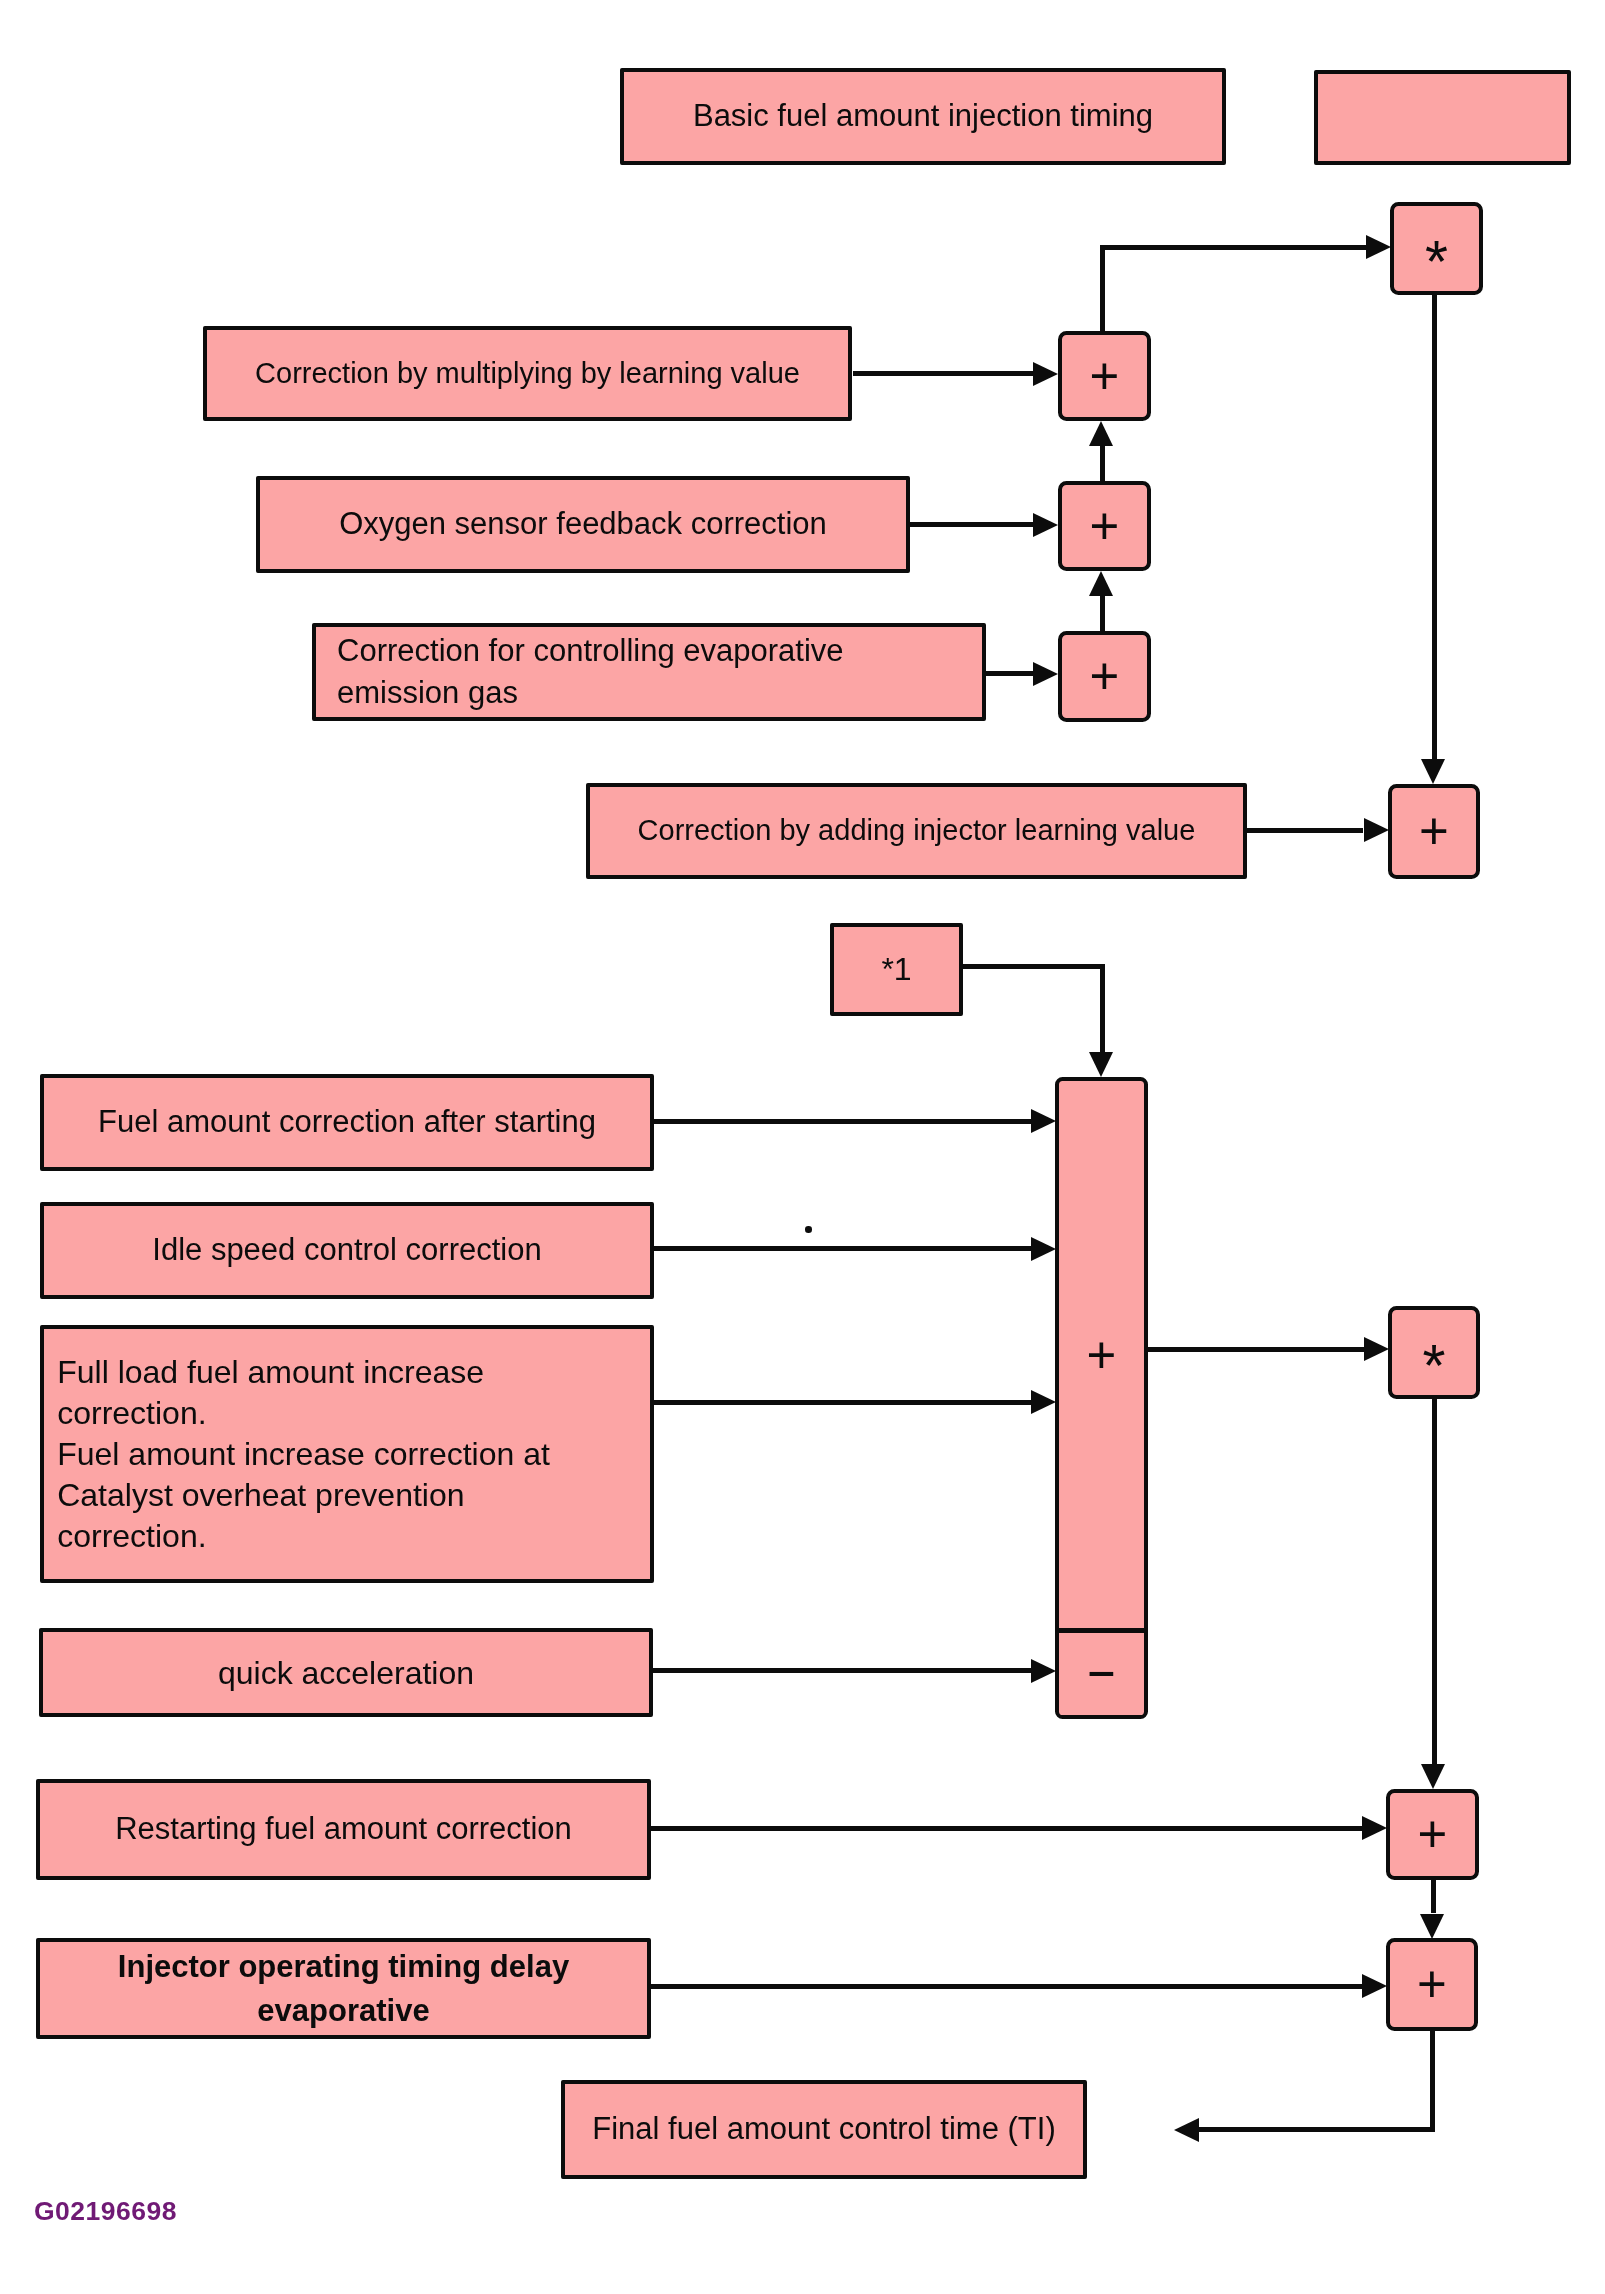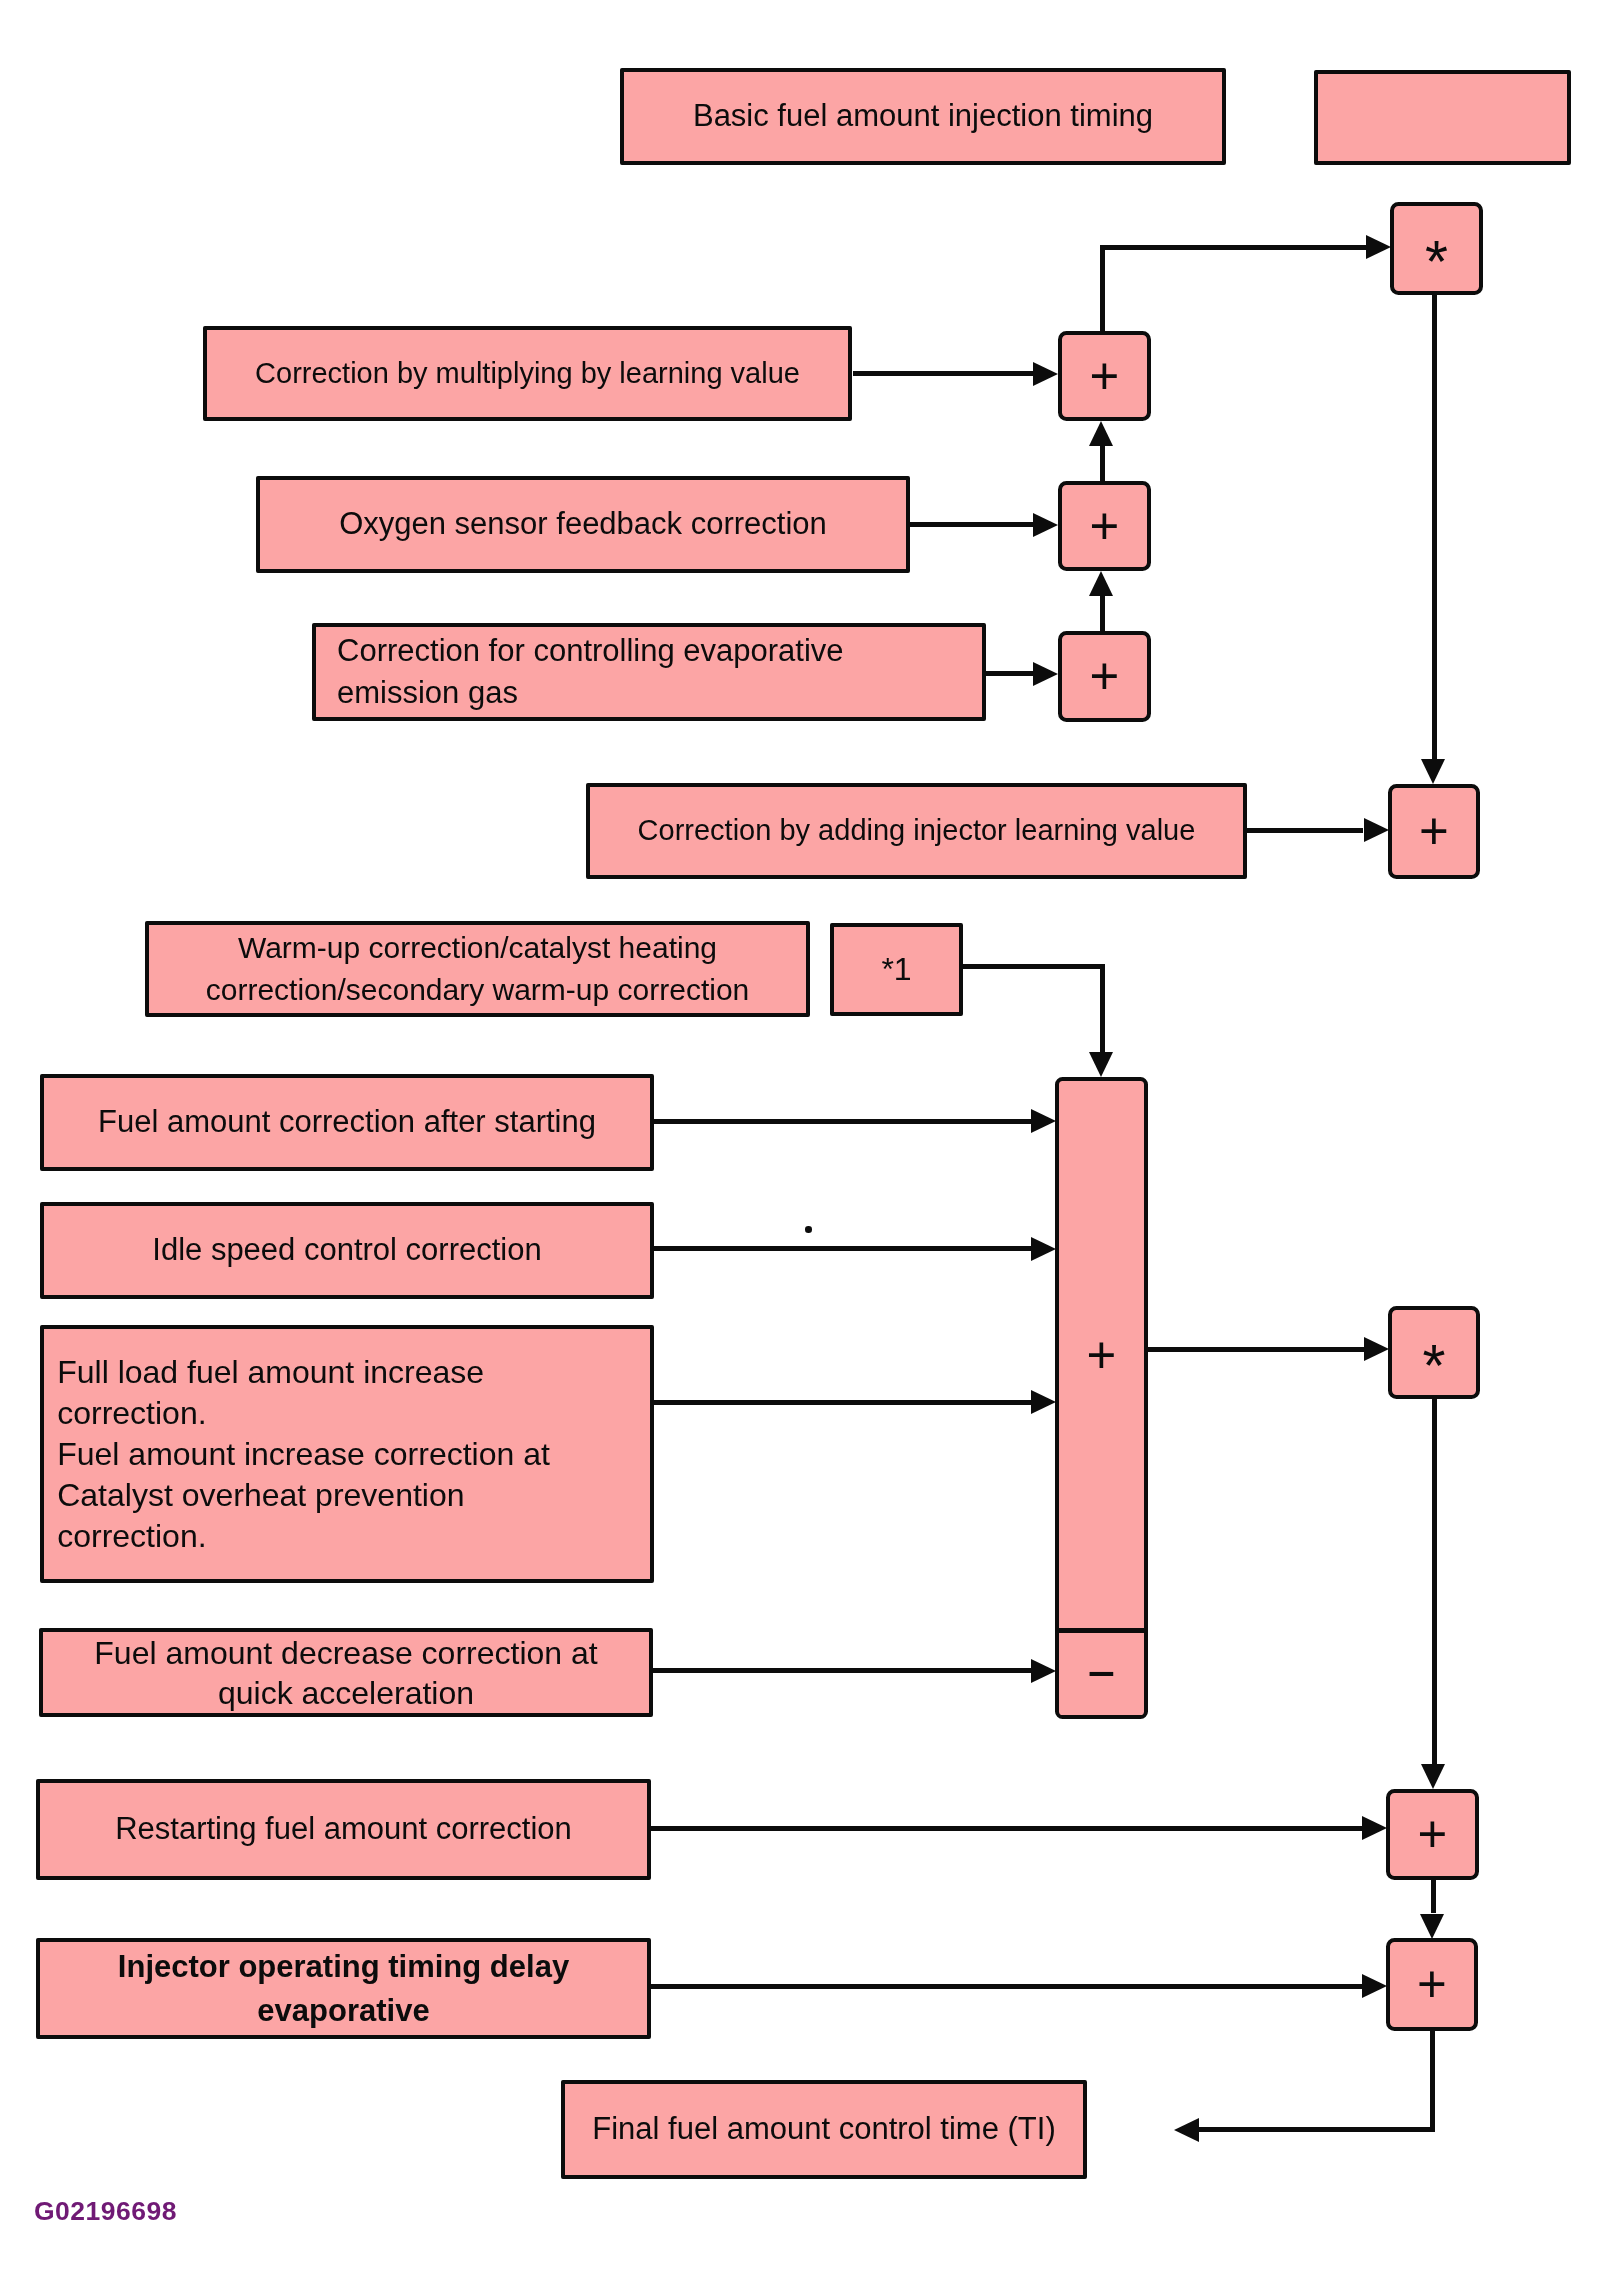--- a/index.html
+++ b/index.html
@@ -81,26 +81,20 @@
   </div>
   <div class="bx op" style="left:1058px;top:631px;width:93px;height:91px;">
     <span class="sym">+</span>
   </div>
 
   <div class="bx sharp nowrap fs31" style="left:586px;top:783px;width:661px;height:96px;">Correction by adding injector learning value</div>
   <div class="bx op" style="left:1388px;top:784px;width:92px;height:95px;">
     <span class="sym">+</span>
   </div>
 
-  <div class="bx sharp fs32 lh44" style="left:145px;top:921px;width:665px;height:96px;">
-    <div>
-      <div>Warm-up correction/catalyst heating</div>
-      <div>correction/secondary warm-up correction</div>
-    </div>
-  </div>
   <div class="bx sharp fs34" style="left:830px;top:923px;width:133px;height:93px;">*1</div>
 
   <div class="bx tallbox" style="left:1055px;top:1077px;width:93px;height:642px;">
     <span class="tall-sym" style="top:249px;">+</span>
     <div class="tall-divider"></div>
     <span class="tall-sym" style="top:564px;">
       <span class="minus-stretch">-</span>
     </span>
   </div>
 
@@ -110,21 +104,20 @@
     <div>
       <div>Full load fuel amount increase</div>
       <div>correction.</div>
       <div>Fuel amount increase correction at</div>
       <div>Catalyst overheat prevention</div>
       <div>correction.</div>
     </div>
   </div>
   <div class="bx sharp fs34 lh42" style="left:39px;top:1628px;width:614px;height:89px;">
     <div>
-      <div>Fuel amount decrease correction at</div>
       <div>quick acceleration</div>
     </div>
   </div>
 
   <div class="bx op op-star" style="left:1388px;top:1306px;width:92px;height:93px;">
     <span class="sym">*</span>
   </div>
 
   <div class="bx sharp nowrap" style="left:36px;top:1779px;width:615px;height:101px;">Restarting fuel amount correction</div>
   <div class="bx op" style="left:1386px;top:1789px;width:93px;height:91px;">

